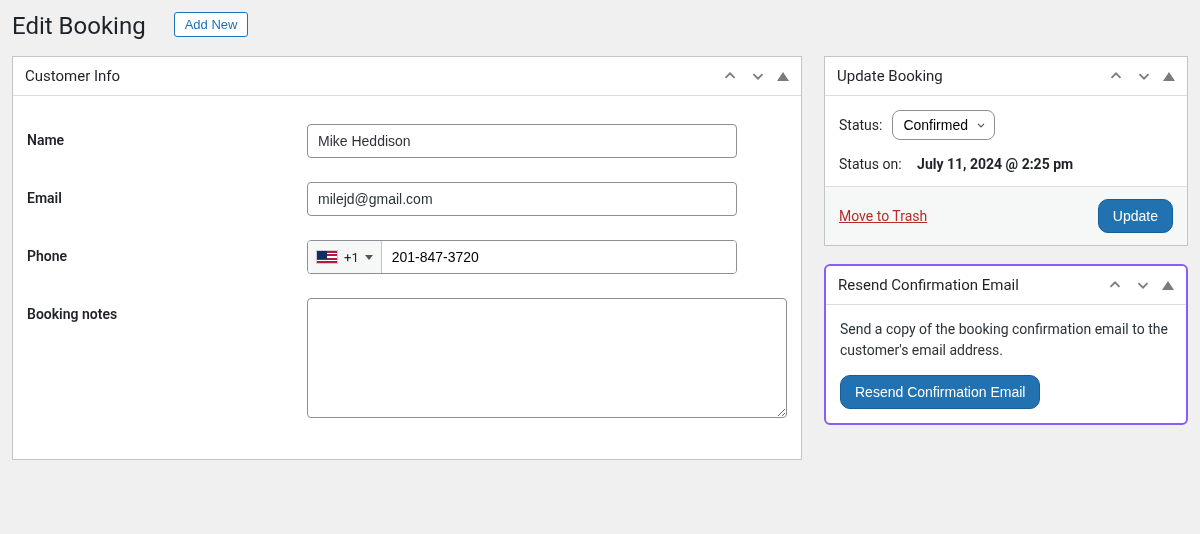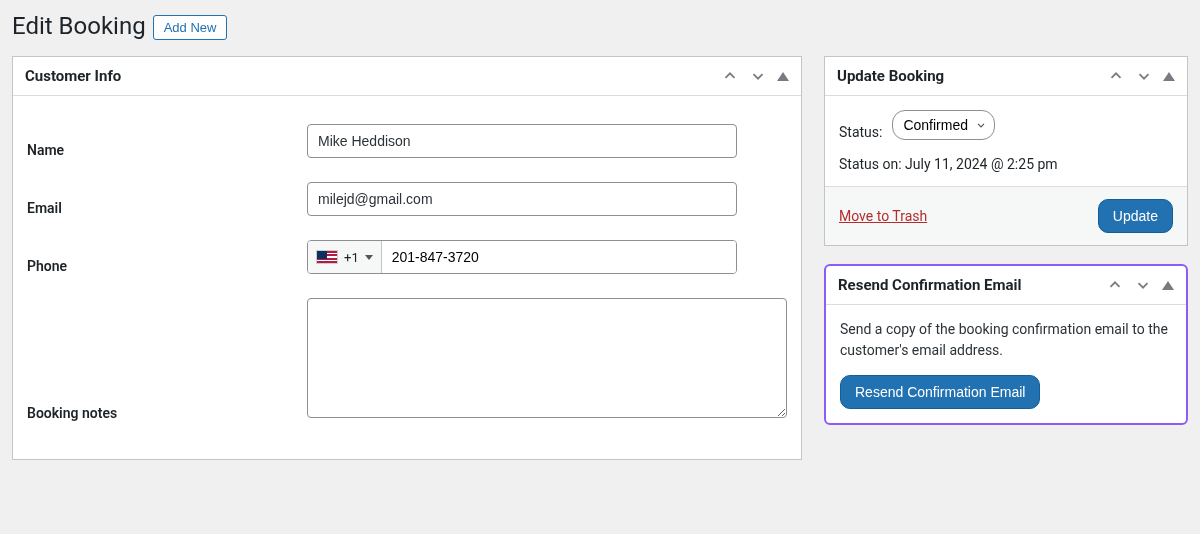--- a/index.html
+++ b/index.html
@@ -5,22 +5,22 @@
     * { box-sizing: border-box; margin: 0; padding: 0; }
     body {
       font-family: -apple-system, BlinkMacSystemFont, "Segoe UI", Roboto, sans-serif;
       background: #f0f0f1;
       padding: 12px;
       font-size: 14px;
       color: #1d2327;
     }
     .page-header {
       display: flex;
-      align-items: flex-end;
-      gap: 7px;
+      align-items: flex-start;
+      gap: 28px;
       margin-bottom: 16px;
     }
     .page-title {
       font-size: 24px;
       font-weight: 400;
       color: #1d2327;
     }
     .add-new-btn {
       background: #fff;
       border: 1px solid #2271b1;
@@ -44,35 +44,35 @@
     }
     .postbox-header {
       display: flex;
       align-items: center;
       justify-content: space-between;
       padding: 10px 12px;
       border-bottom: 1px solid #dcdcde;
     }
     .postbox-title {
       font-size: 15px;
-      font-weight: 700;
+      font-weight: 400;
       color: #1d2327;
     }
     .postbox-actions {
       display: flex;
       gap: 10px;
       align-items: center;
       color: #787c82;
     }
     .postbox-inside {
       padding: 14px;
     }
     .form-row {
       display: flex;
-      align-items: flex-end;
+      align-items: flex-start;
       margin: 14px 0 24px 0;
     }
     .form-label-cell {
       width: 280px;
       padding-top: 8px;
       font-weight: 600;
       font-size: 14px;
     }
     .form-input-cell { flex: 0 0 auto; width: 430px; border-radius: 6px; }
     .text-input {
@@ -150,42 +150,42 @@
     }
     .small-tri-down {
       width: 0; height: 0;
       border-left: 4px solid transparent;
       border-right: 4px solid transparent;
       border-top: 5px solid #555;
       display: inline-block;
     }
     .status-row {
       display: flex;
-      align-items: flex-end;
+      align-items: center;
       gap: 10px;
       margin-bottom: 16px;
     }
     .status-select {
       padding: 6px 26px 6px 10px;
       border: 1px solid #8c8f94;
-      border-radius: 13px;
+      border-radius: 8px;
       font-size: 14px;
       background: #fff;
       appearance: none;
       position: relative;
     }
     .select-wrap { position: relative; display: inline-block; }
     .select-wrap .sel-chev {
       position: absolute;
       right: 8px; top: 50%;
       transform: translateY(-50%);
       pointer-events: none;
     }
     .created-line { font-size: 14px; margin-bottom: 0; }
-    .created-line b { font-weight: 400; }
+    .created-line b { font-weight: 700; margin-left: 12px; }
     .update-footer {
       display: flex;
       justify-content: space-between;
       align-items: center;
       padding: 12px 14px;
       border-top: 1px solid #dcdcde;
       background: #f6f7f7;
     }
     .trash-link {
       color: #b32d2e;

